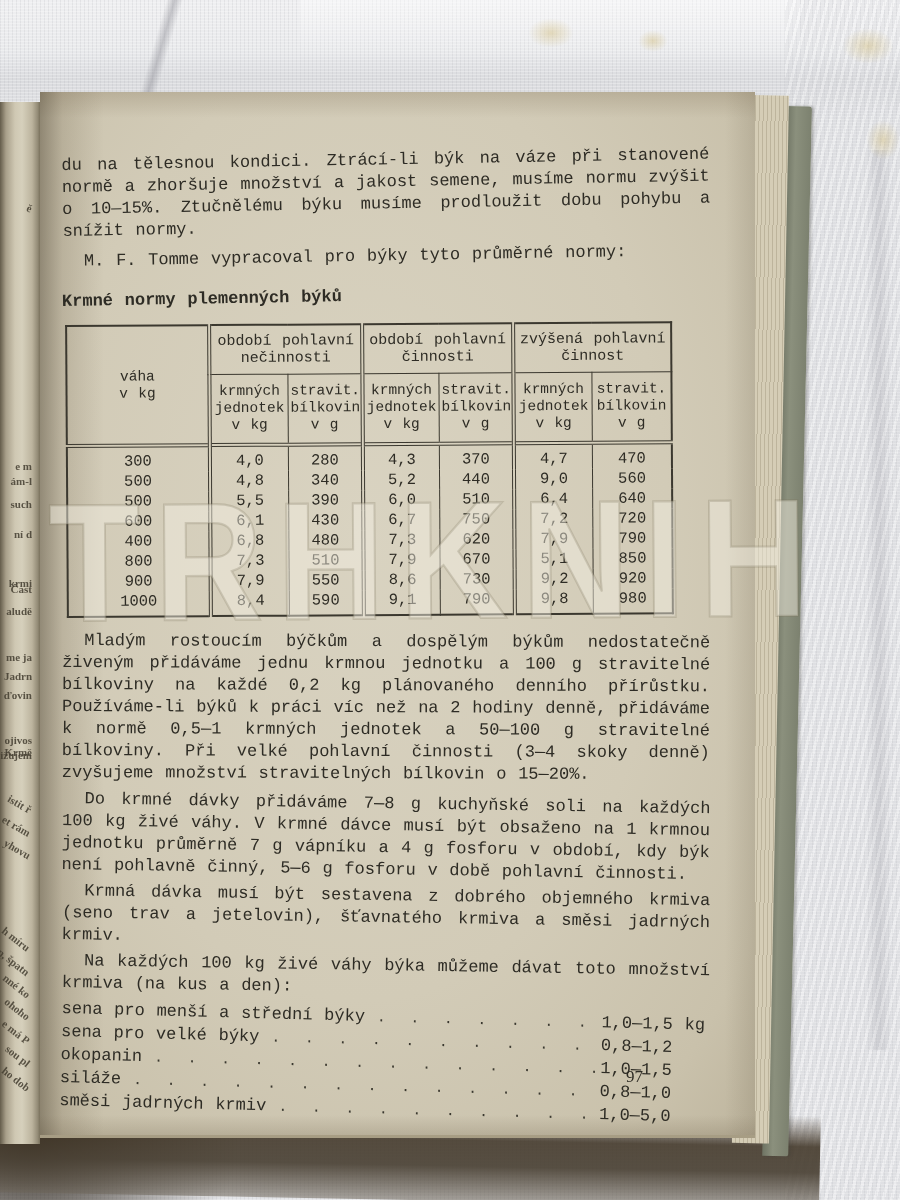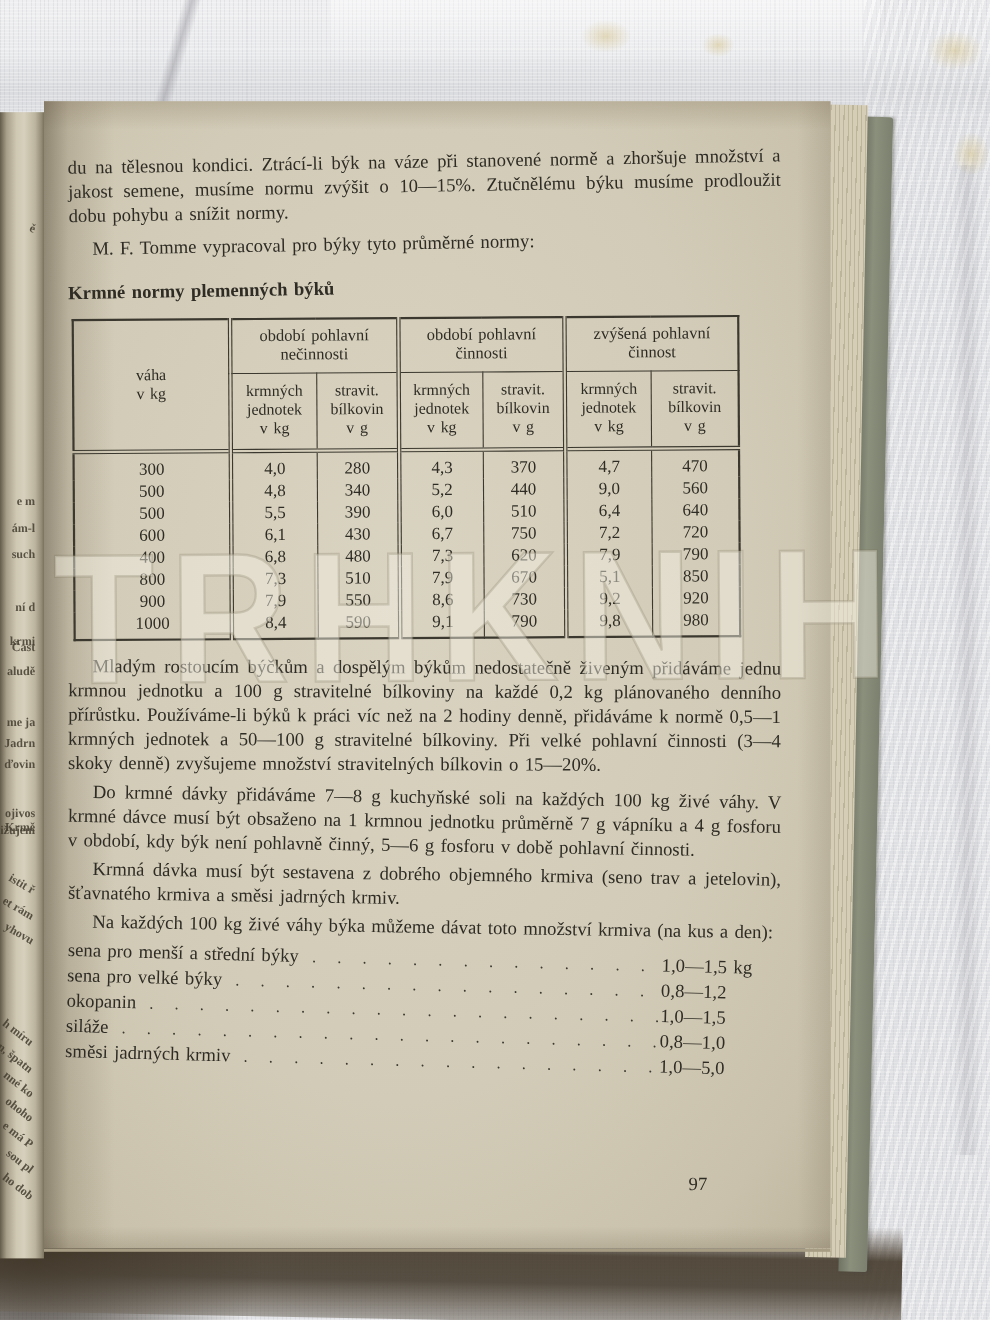--- a/index.html
+++ b/index.html
@@ -60,22 +60,22 @@
     background:
       linear-gradient(180deg,rgba(130,115,90,.28) 0,rgba(130,115,90,0) 26px),
       linear-gradient(0deg,rgba(120,108,85,.25) 0,rgba(120,108,85,0) 20px),
       linear-gradient(270deg,rgba(120,110,88,.22) 0,rgba(120,110,88,0) 30px),
       radial-gradient(ellipse at 45% 42%,#d9d3c1 0%,#d2cbb7 55%,#c9c1ab 85%,#beb59e 100%);
     box-shadow:0 3px 0 #a79d84;}
   .gutter{position:absolute;left:0;top:0;width:64px;height:100%;
     background:linear-gradient(90deg,rgba(70,60,42,.45) 0,rgba(120,108,85,.25) 35%,rgba(120,108,85,0) 100%);}
 
   
-  .content{position:absolute;left:22px;top:4px;width:648px;padding-top:46px;
-    color:#2e2c25;font-size:17px;line-height:22px;text-align:justify;word-spacing:1.5px;}
+  .content{position:absolute;left:22px;top:17px;width:648px;padding-top:46px;
+    color:#2e2c25;font-size:17px;line-height:22px;text-align:justify;word-spacing:1.5px;font-family:Liberation Mono, monospace;}
   .para{margin:0;text-indent:22px;}
   .para.first{text-indent:0;margin-top:0;}
   .para.m1{margin-top:8px;}
   .para.m2{margin-top:12px;}
   .para.m3{margin-top:4px;}
   .table-title{margin:18px 0 0 0;font-size:17px;font-weight:bold;text-align:left;}
   .sec-a{transform:rotate(-1.0deg);transform-origin:left center;}
   .sec-t{transform:rotate(-0.35deg);transform-origin:left center;}
   .sec-b{transform:rotate(0.2deg);transform-origin:left center;}
   .sec-c{transform:rotate(0.9deg);transform-origin:left center;}
@@ -135,24 +135,24 @@
 
   <div class="corner-shadow"></div>
   <div class="book-shadow"></div>
 
   <div class="book">
     <div class="cover"></div>
     <div class="fore-edge"></div>
 
     <div class="left-strip">
       <span class="frag" style="top:100px;transform:rotate(20deg);">ě</span>
-      <span class="frag" style="top:348px;">e m</span>
+      <span class="frag" style="top:358px;">e m</span>
       <span class="frag" style="top:373px;">ám-l</span>
       <span class="frag" style="top:396px;">such</span>
-      <span class="frag" style="top:444px;">ní d</span>
+      <span class="frag" style="top:426px;">ní d</span>
       <span class="frag" style="top:475px;">krmi</span>
       <span class="frag" style="top:481px;">Čast</span>
       <span class="frag" style="top:503px;">aludě</span>
       <span class="frag" style="top:549px;">me ja</span>
       <span class="frag" style="top:568px;">Jadrn</span>
       <span class="frag" style="top:587px;">ďovin</span>
       <span class="frag" style="top:632px;">ojivos</span>
       <span class="frag" style="top:647px;">ižujem</span>
       <span class="frag" style="top:644px;">Krmě</span>
       <span class="frag rot" style="top:696px;">istit ř</span>

